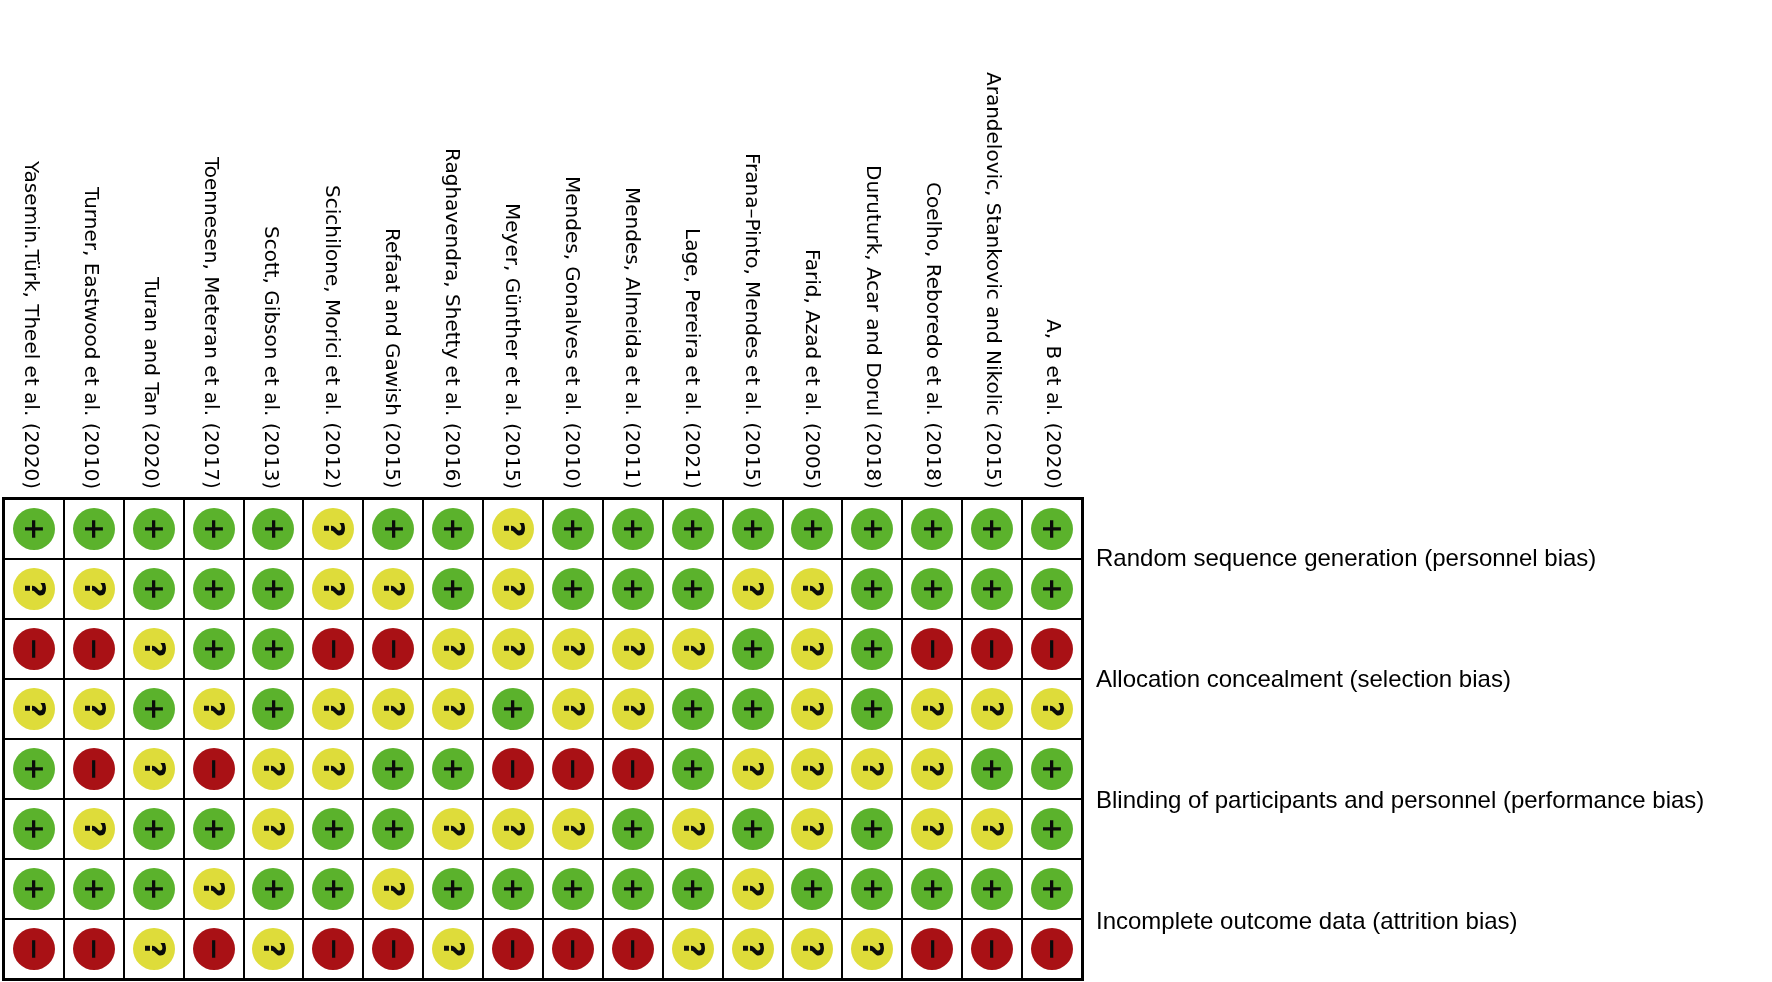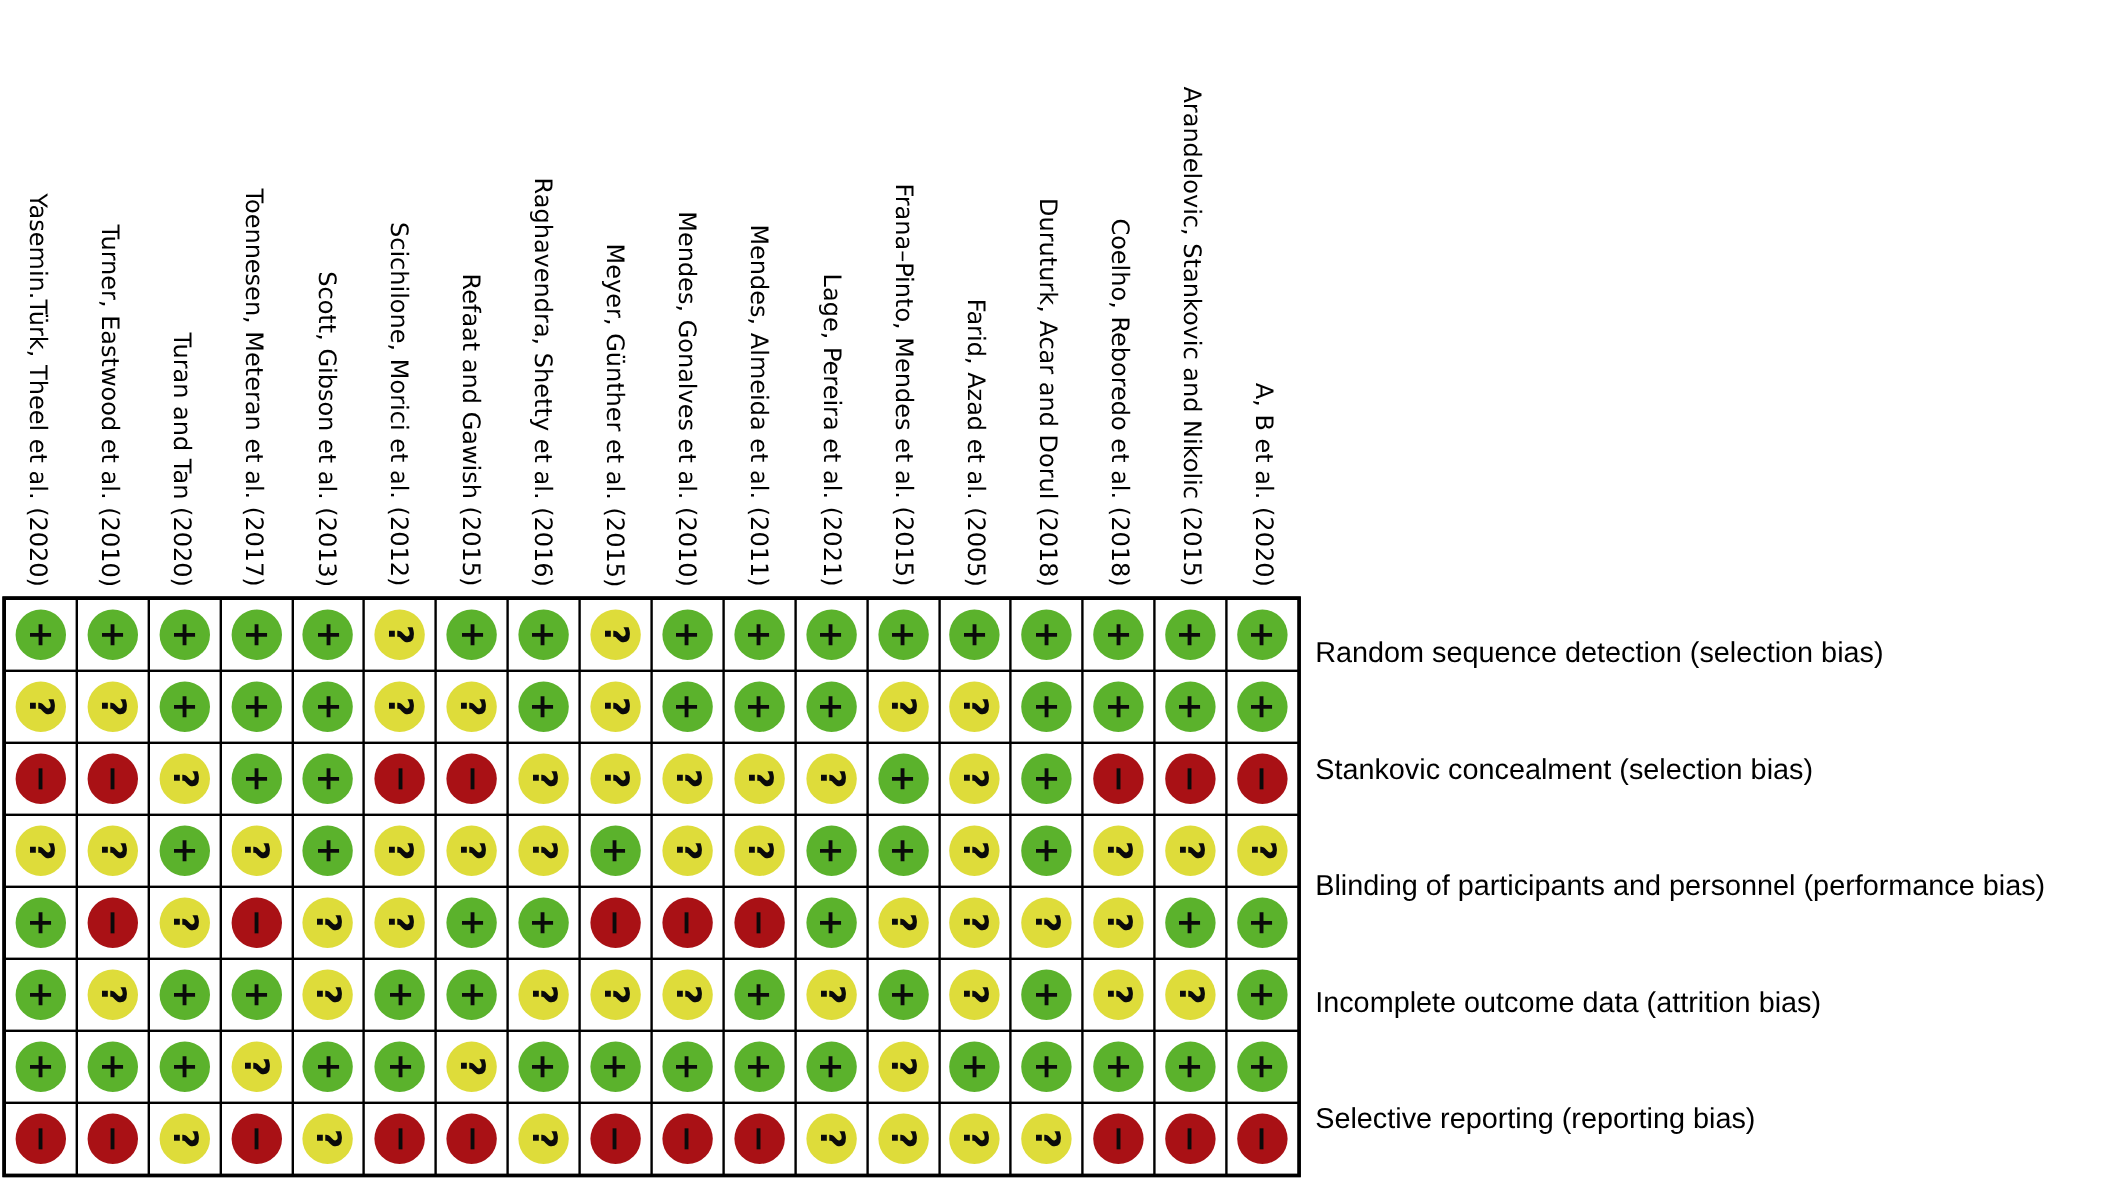--- a/index.html
+++ b/index.html
@@ -862,19 +862,18 @@
           <span class="sym">−</span>
         </div>
       </div>
       <div class="cell">
         <div class="circle" style="background: rgb(169, 17, 21);">
           <span class="sym">−</span>
         </div>
       </div>
     </div>
   <div class="labels">
-      <div class="label-row">Random sequence detection (selection bias)</div>
-      <div class="label-row">Stankovic concealment (selection bias)</div>
+      <div class="label-row">Random sequence generation (personnel bias)</div>
+      <div class="label-row">Allocation concealment (selection bias)</div>
       <div class="label-row">Blinding of participants and personnel (performance bias)</div>
       <div class="label-row">Incomplete outcome data (attrition bias)</div>
-      <div class="label-row">Selective reporting (reporting bias)</div>
     </div>
 </div>
 
 </body></html>

